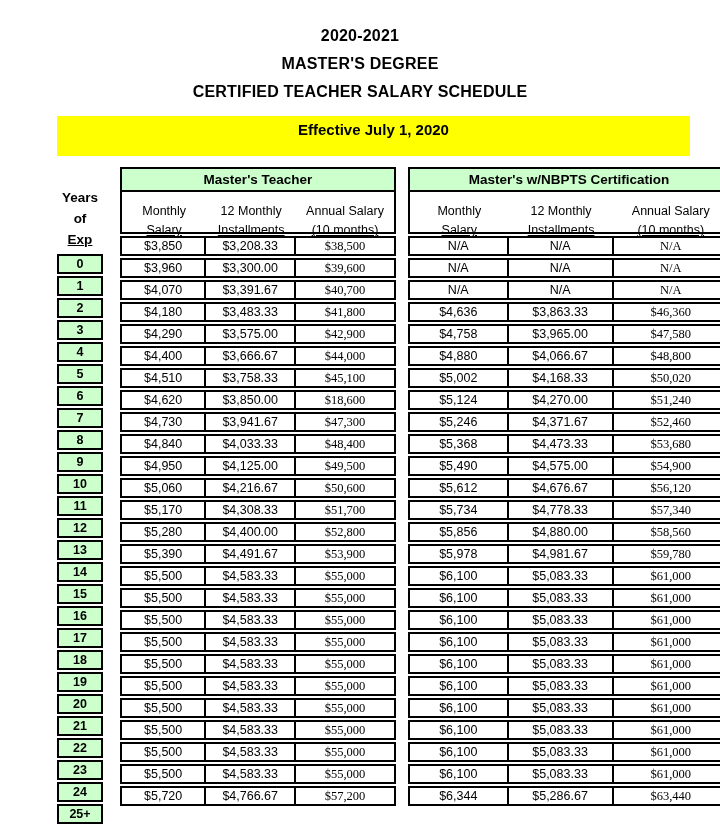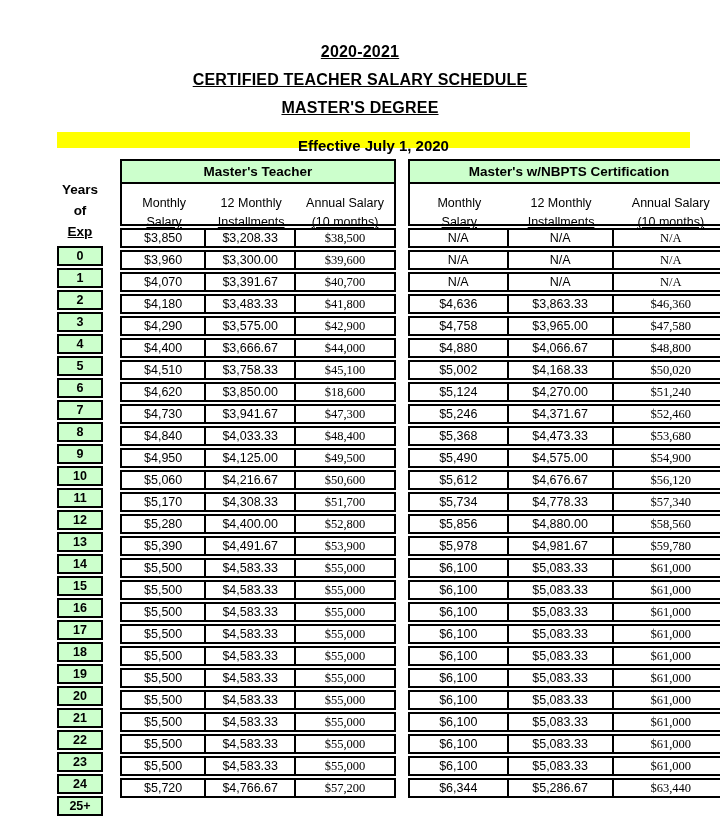--- a/index.html
+++ b/index.html
@@ -3,25 +3,25 @@
 <meta charset="utf-8">
 <style>
   html, body { margin: 0; padding: 0; background: #ffffff; }
   body {
     width: 720px; height: 826px;
     font-family: "Liberation Sans", sans-serif;
     color: #000;
   }
   .page { position: relative; width: 720px; height: 826px; overflow: hidden; background: #fff; }
 
-  .titles { text-align: center; padding-top: 38px; text-decoration: underline; }
+  .titles { text-align: center; padding-top: 22px; }
   .title-line { font-weight: bold; font-size: 16px; line-height: 28px; letter-spacing: 0.2px; }
 
   .banner {
-    margin: 10px 0 0 57px; width: 633px; height: 16px;
+    margin: 10px 0 0 57px; width: 633px; height: 40px;
     background: #ffff00;
     text-align: center; font-weight: bold; font-size: 15px; line-height: 28px;
   }
 
   .table-area { display: flex; align-items: flex-start; margin: 11px 0 0 57px; }
 
   
   .years-col { width: 46px; flex: none; }
   .years-head {
     box-sizing: border-box; height: 67px;
@@ -61,22 +61,22 @@
   }
   .cell:last-child { border-right: none; font-family: Liberation Serif, serif; }
 </style>
 </head>
 <body>
 
 <div class="page">
 
   <div class="titles">
     <div class="title-line">2020-2021</div>
+    <div class="title-line">MASTER'S DEGREE</div>
     <div class="title-line">CERTIFIED TEACHER SALARY SCHEDULE</div>
-    <div class="title-line">MASTER'S DEGREE</div>
   </div>
 
   <div class="banner">Effective July 1, 2020</div>
 
   <div class="table-area">
 
     <div class="years-col">
       <div class="years-head">
         <div>Years</div>
         <div>of</div>

